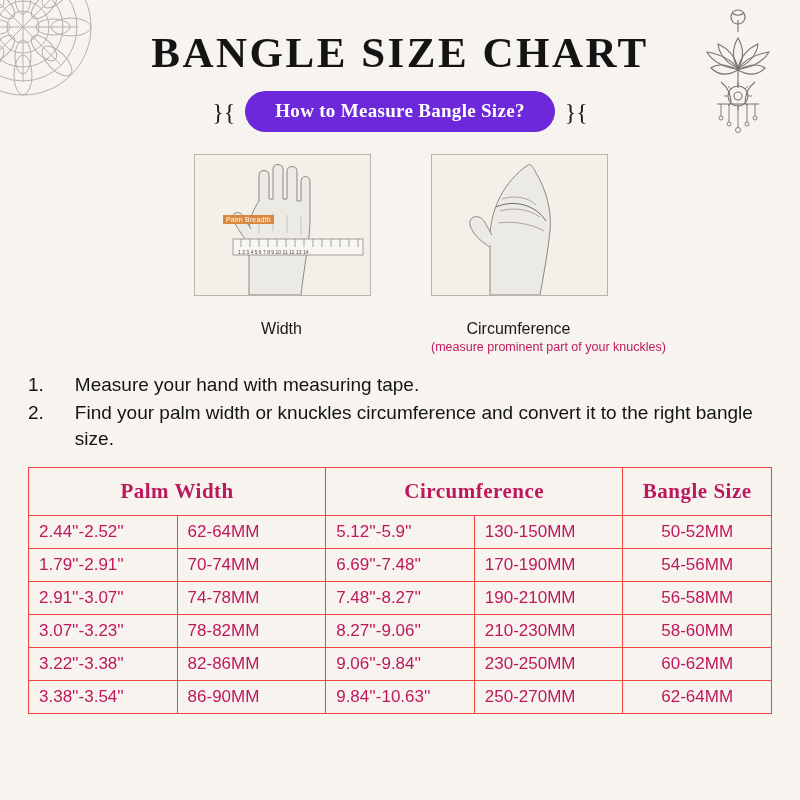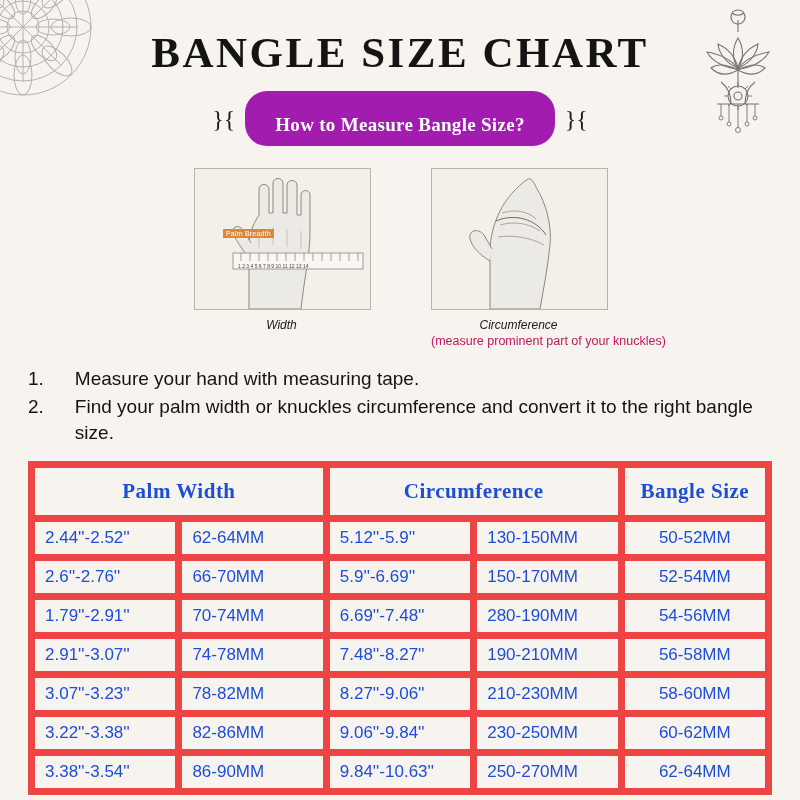--- a/index.html
+++ b/index.html
@@ -51,24 +51,24 @@
 
   
   .pill-row {
     display: flex;
     align-items: center;
     justify-content: center;
     gap: 10px;
     margin-top: 14px;
   }
   .pill {
-    background: #a21caf;
+    background: #6d28d9;
     color: #ffffff;
     border-radius: 22px;
-    padding: 23px 30px 10px 30px;
+    padding: 9px 30px 10px 30px;
     font-family: "Liberation Serif", serif;
     font-size: 19px;
     font-weight: 700;
     letter-spacing: 0.3px;
   }
   .swirl {
     font-size: 24px;
     color: #1a1a1a;
     font-family: "Liberation Serif", serif;
     line-height: 1;
@@ -87,25 +87,24 @@
   }
   .photo-frame {
     width: 175px;
     height: 140px;
     border: 1px solid #b9b4ab;
     background: #f4f1ec;
     position: relative;
     overflow: hidden;
   }
   .caption {
-    font-size: 12px;
-    margin-top: 8px;
+    font-size: 16px;
+    margin-top: 24px;
     color: #181818;
     font-family: "Liberation Sans", sans-serif;
-    font-style: italic;
   }
   .subcaption {
     font-size: 12.5px;
     margin-top: 2px;
     color: #be185d;
     white-space: nowrap;
   }
   .palm-label {
     position: absolute;
     left: 28px;
@@ -134,24 +133,24 @@
 
   
   table.size-table {
     border-collapse: collapse;
     margin: 14px auto 0 auto;
     width: 744px;
     table-layout: fixed;
   }
   table.size-table th,
   table.size-table td {
-    border: 7px solid #ef4444;
+    border: 1px solid #ef4444;
     padding: 6px 10px;
     font-size: 17px;
-    color: #1d4ed8;
+    color: #be185d;
     font-family: "Liberation Sans", sans-serif;
   }
   table.size-table th {
     font-family: "Liberation Serif", serif;
     font-size: 21px;
     font-weight: 700;
     padding: 11px 8px;
     text-align: center;
     letter-spacing: 0.5px;
   }
@@ -349,31 +348,24 @@
   </thead>
   <tbody>
     <tr>
       <td class="c1">2.44''-2.52''</td>
       <td class="c2">62-64MM</td>
       <td class="c3">5.12''-5.9''</td>
       <td class="c4">130-150MM</td>
       <td class="c5">50-52MM</td>
     </tr>
     <tr>
-      <td class="c1">2.6''-2.76''</td>
-      <td class="c2">66-70MM</td>
-      <td class="c3">5.9''-6.69''</td>
-      <td class="c4">150-170MM</td>
-      <td class="c5">52-54MM</td>
-    </tr>
-    <tr>
       <td class="c1">1.79''-2.91''</td>
       <td class="c2">70-74MM</td>
       <td class="c3">6.69''-7.48''</td>
-      <td class="c4">280-190MM</td>
+      <td class="c4">170-190MM</td>
       <td class="c5">54-56MM</td>
     </tr>
     <tr>
       <td class="c1">2.91''-3.07''</td>
       <td class="c2">74-78MM</td>
       <td class="c3">7.48''-8.27''</td>
       <td class="c4">190-210MM</td>
       <td class="c5">56-58MM</td>
     </tr>
     <tr>

